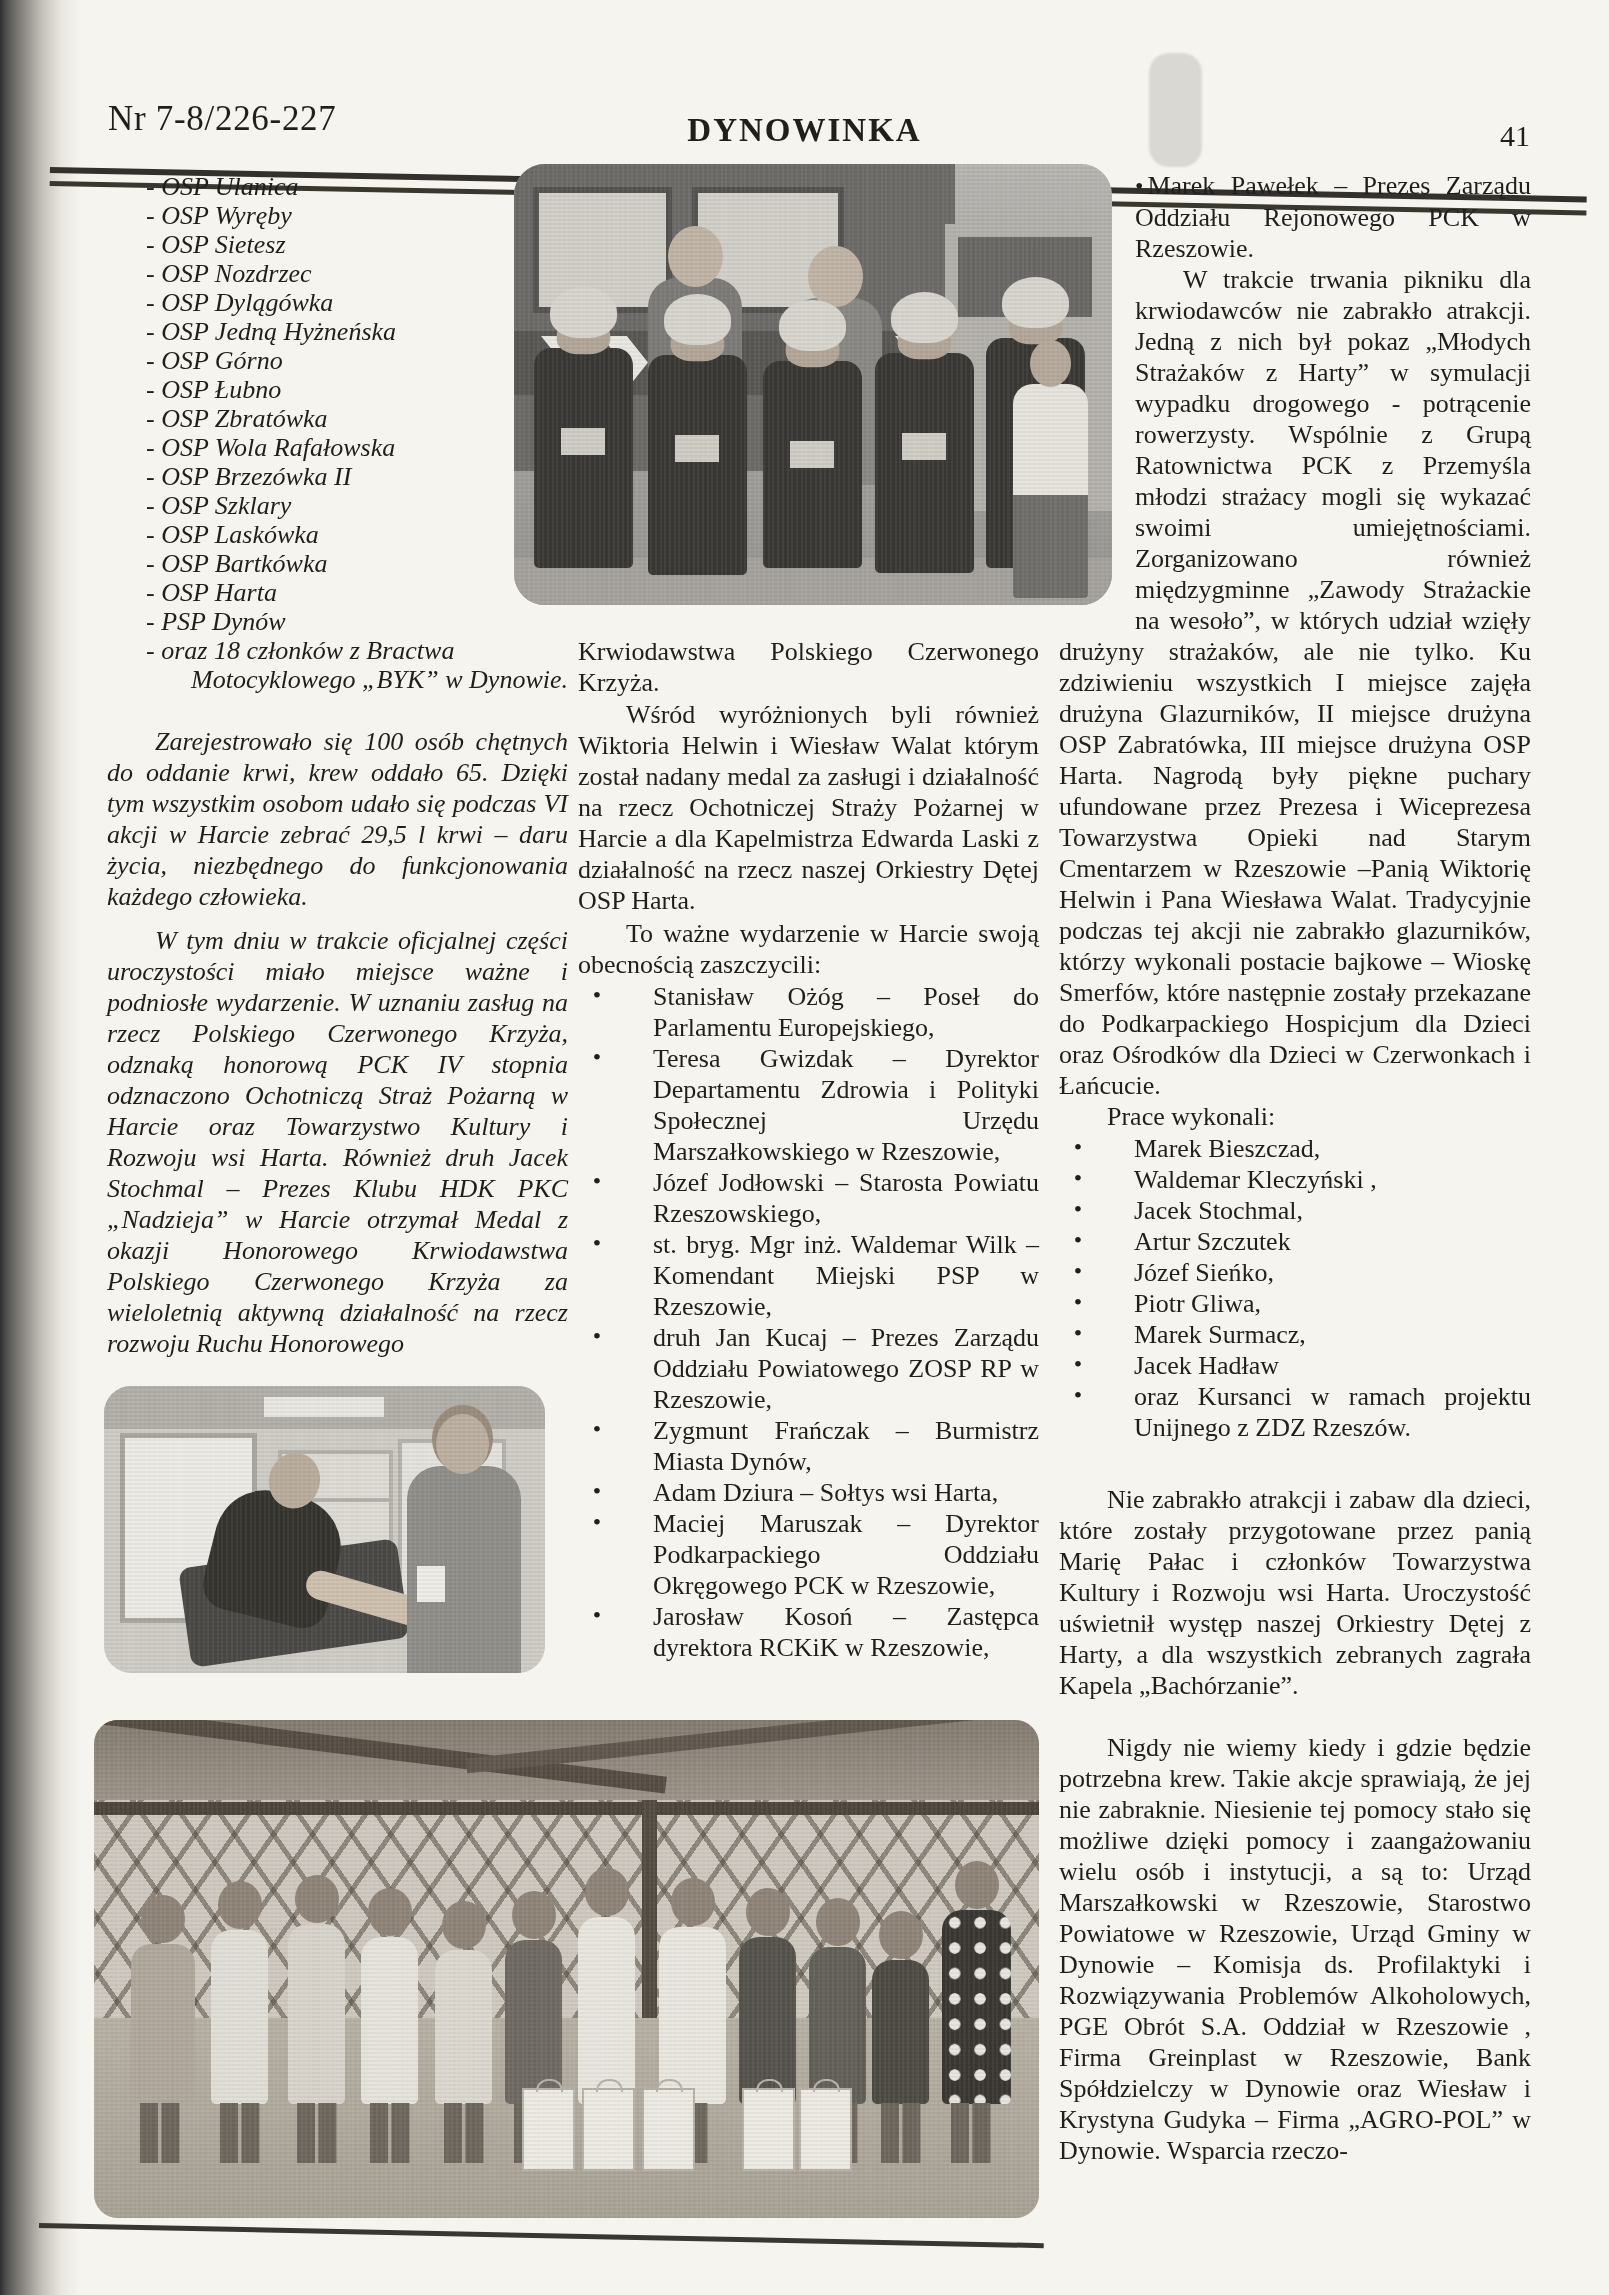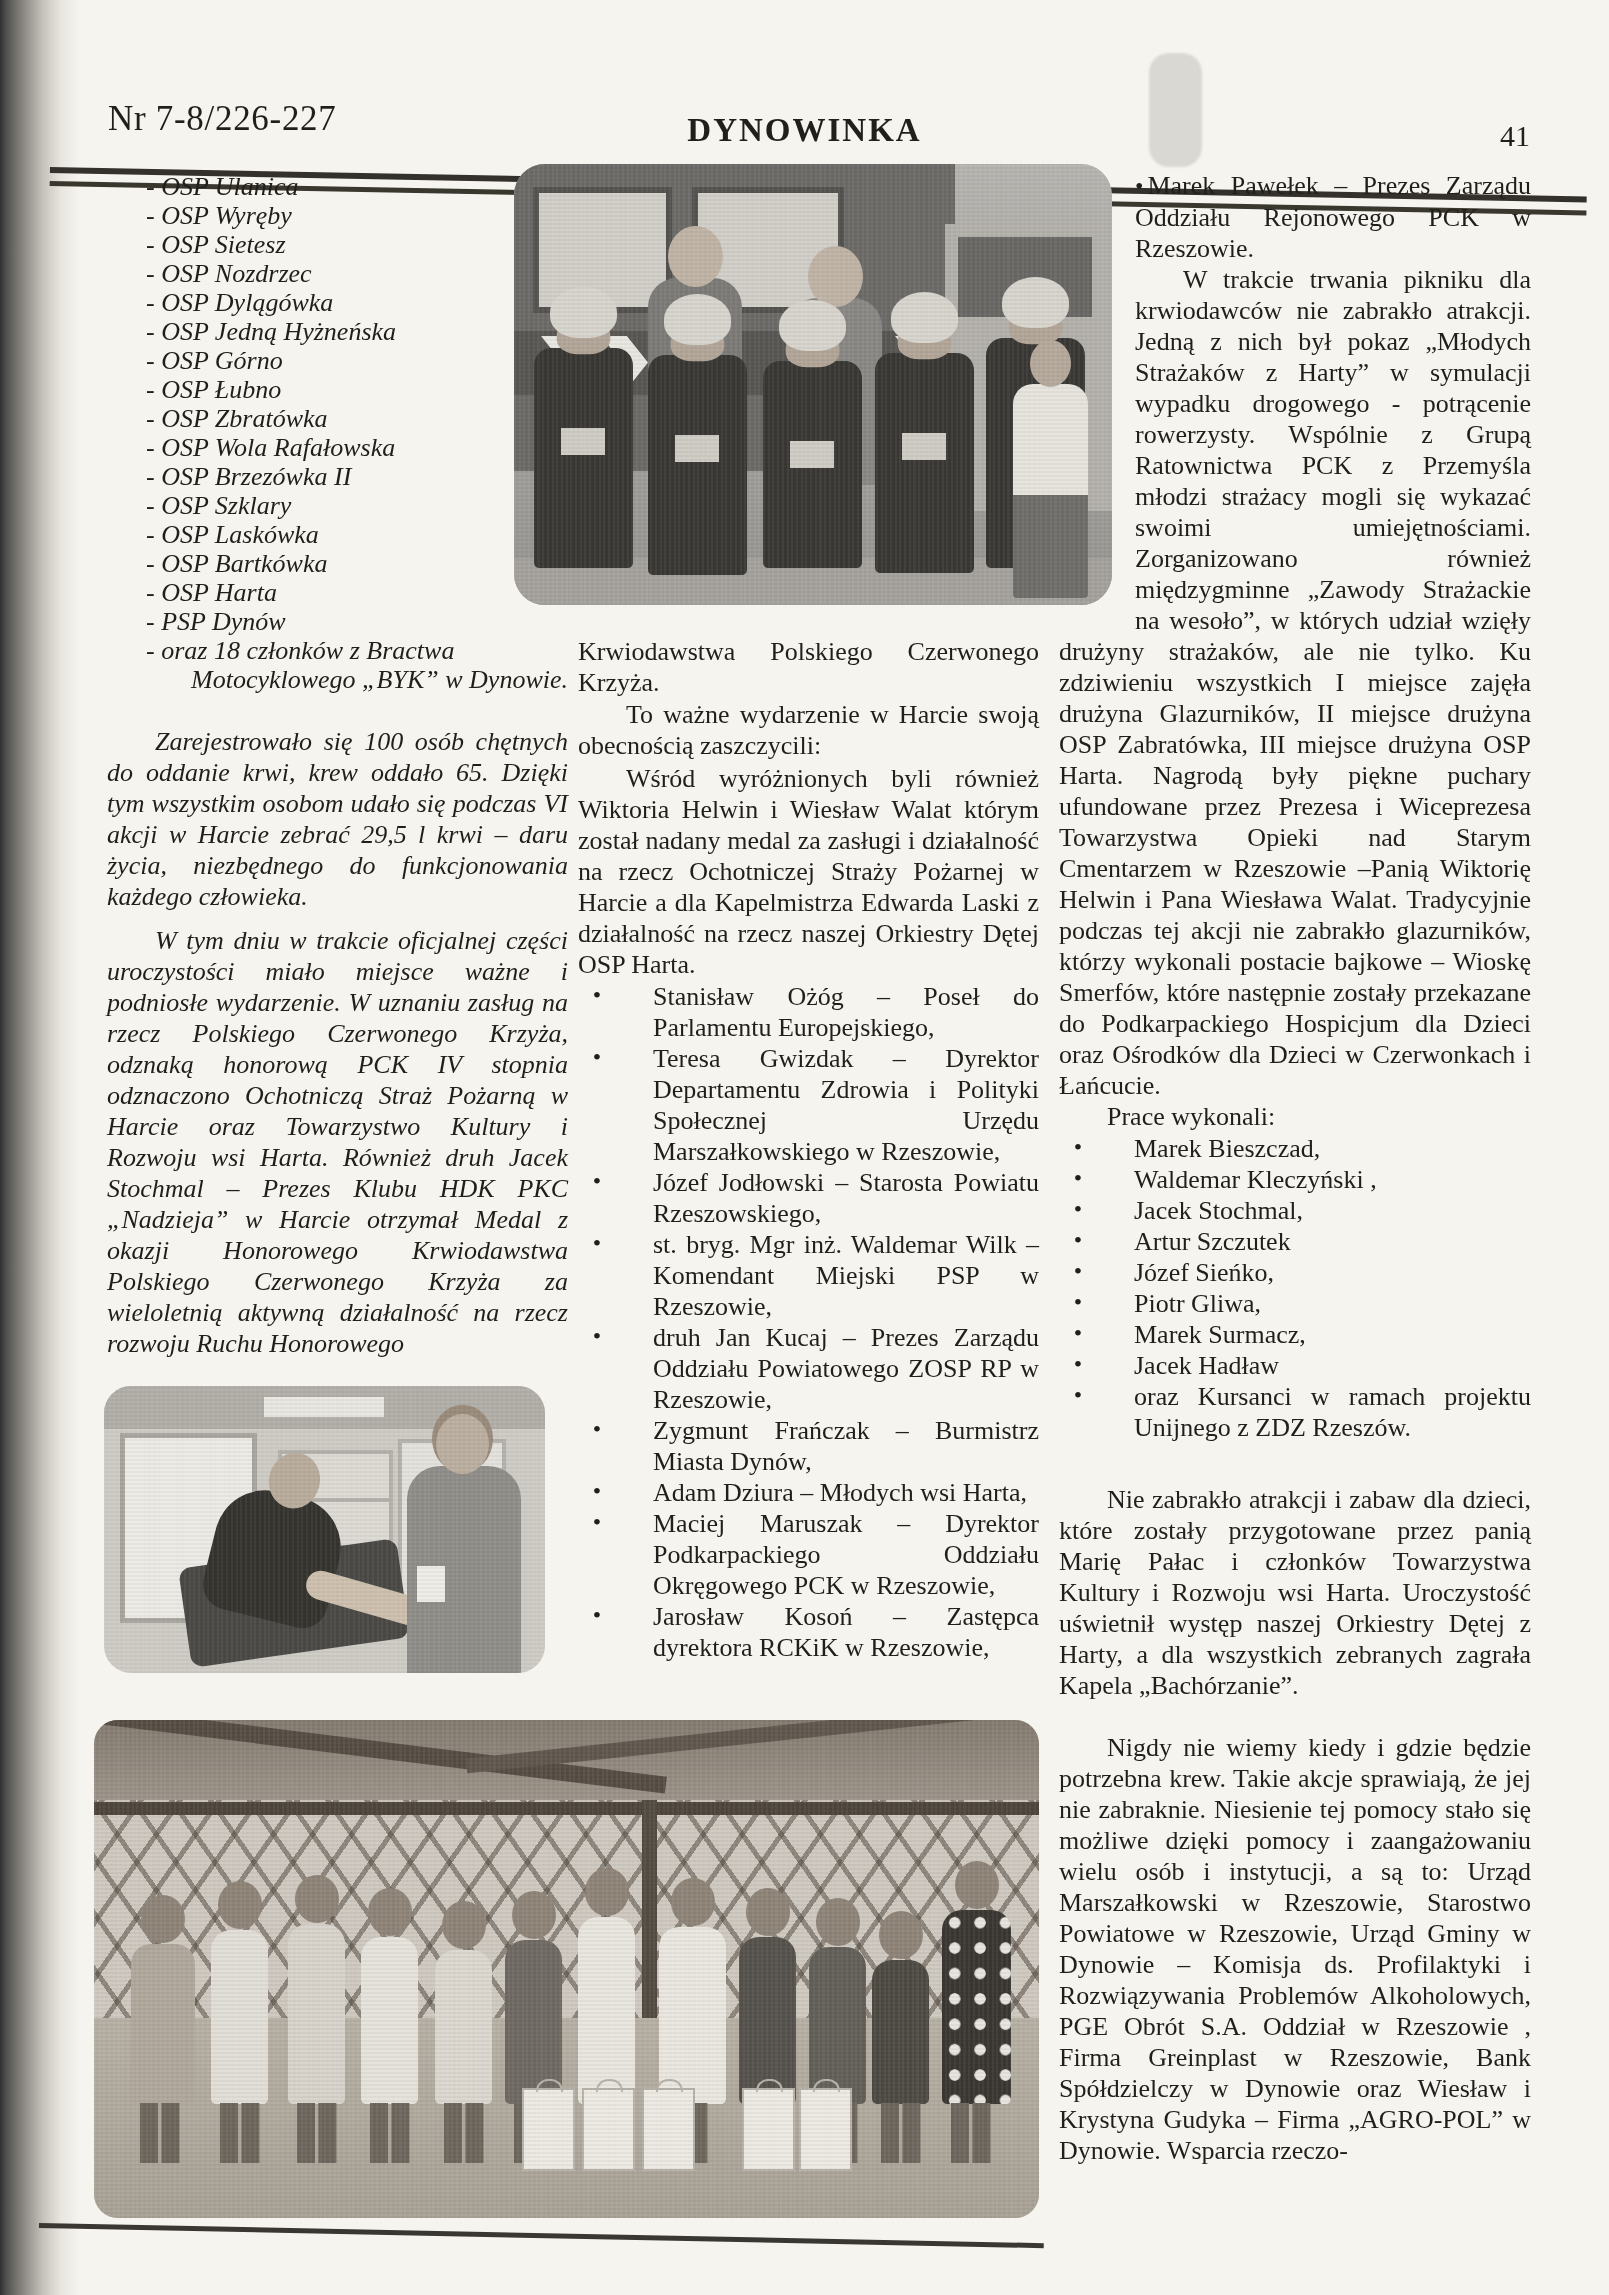--- a/index.html
+++ b/index.html
@@ -145,22 +145,22 @@
       </div>
     <div class="osp-list">
         <div class="osp-line wrap">Motocyklowego „BYK” w Dynowie.</div>
       </div>
     <p class="para indent">Zarejestrowało się 100 osób chętnych do oddanie krwi, krew oddało 65. Dzięki tym wszystkim osobom udało się podczas VI akcji w Harcie zebrać 29,5 l krwi – daru życia, niezbędnego do funkcjonowania każdego człowieka.</p>
     <p class="para indent">W tym dniu w trakcie oficjalnej części uroczystości miało miejsce ważne i podniosłe wydarzenie. W uznaniu zasług na rzecz Polskiego Czerwonego Krzyża, odznaką honorową PCK IV stopnia odznaczono Ochotniczą Straż Pożarną w Harcie oraz Towarzystwo Kultury i Rozwoju wsi Harta. Również druh Jacek Stochmal – Prezes Klubu HDK PKC „Nadzieja” w Harcie otrzymał Medal z okazji Honorowego Krwiodawstwa Polskiego Czerwonego Krzyża za wieloletnią aktywną działalność na rzecz rozwoju Ruchu Honorowego</p>
   </section>
 
   <section class="col col-mid">
     <p class="para">Krwiodawstwa Polskiego Czerwonego Krzyża.</p>
+    <p class="para indent">Wśród wyróżnionych byli również Wiktoria Helwin i Wiesław Walat którym został nadany medal za zasługi i działalność na rzecz Ochotniczej Straży Pożarnej w Harcie a dla Kapelmistrza Edwarda Laski z działalność na rzecz naszej Orkiestry Dętej OSP Harta.</p>
     <p class="para indent">To ważne wydarzenie w Harcie swoją obecnością zaszczycili:</p>
-    <p class="para indent">Wśród wyróżnionych byli również Wiktoria Helwin i Wiesław Walat którym został nadany medal za zasługi i działalność na rzecz Ochotniczej Straży Pożarnej w Harcie a dla Kapelmistrza Edwarda Laski z działalność na rzecz naszej Orkiestry Dętej OSP Harta.</p>
     <div class="blist">
 
     <div class="li">
           <span class="dot">•</span>
           <span class="txt">Stanisław Ożóg – Poseł do Parlamentu Europejskiego,</span>
         </div>
         <div class="li">
           <span class="dot">•</span>
           <span class="txt">Teresa Gwizdak – Dyrektor Departamentu Zdrowia i Polityki Społecznej Urzędu Marszałkowskiego w Rzeszowie,</span>
         </div>
@@ -175,21 +175,21 @@
         <div class="li">
           <span class="dot">•</span>
           <span class="txt">druh Jan Kucaj – Prezes Zarządu Oddziału Powiatowego ZOSP RP w Rzeszowie,</span>
         </div>
         <div class="li">
           <span class="dot">•</span>
           <span class="txt">Zygmunt Frańczak – Burmistrz Miasta Dynów,</span>
         </div>
         <div class="li">
           <span class="dot">•</span>
-          <span class="txt">Adam Dziura – Młodych wsi Harta,</span>
+          <span class="txt">Adam Dziura – Sołtys wsi Harta,</span>
         </div>
         <div class="li">
           <span class="dot">•</span>
           <span class="txt">Maciej Maruszak – Dyrektor Podkarpackiego Oddziału Okręgowego PCK w Rzeszowie,</span>
         </div>
         <div class="li">
           <span class="dot">•</span>
           <span class="txt">Jarosław Kosoń – Zastępca dyrektora RCKiK w Rzeszowie,</span>
         </div>
       </div>

